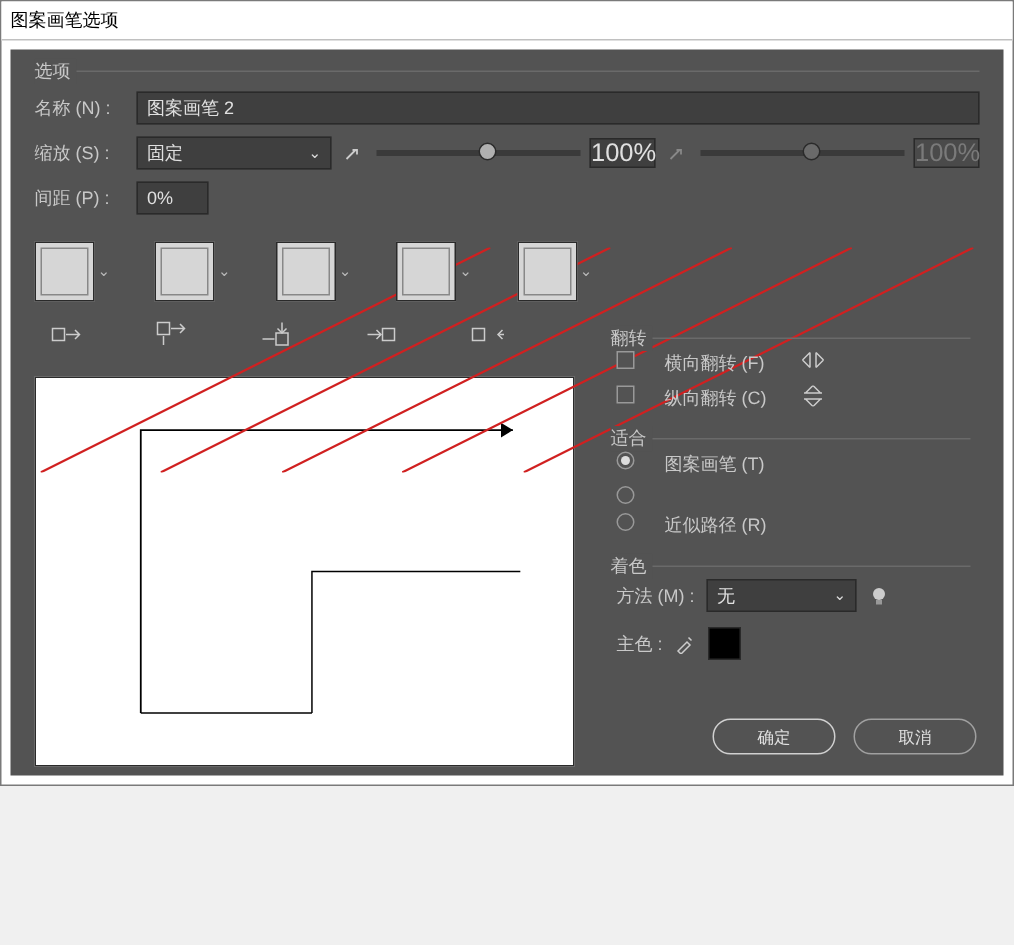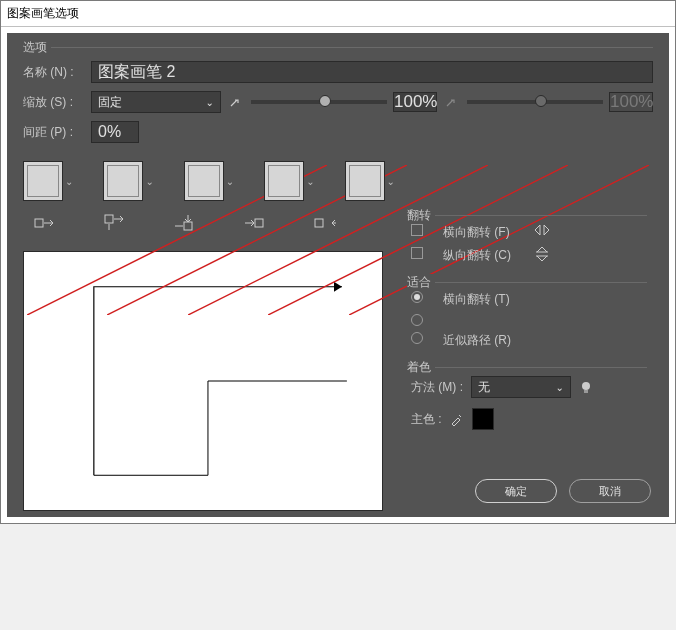--- a/index.html
+++ b/index.html
@@ -9,21 +9,21 @@
 .dialog { margin: 6px; height: calc(100% - 38px); background: #535353; padding: 14px 16px; color: #c8c8c8; font-size: 12px; position: relative; }
 
 
 .fieldset { border: none; position: relative; margin-bottom: 18px; }
 .fs-label { position: absolute; top: -8px; left: 0; font-size: 12px; color: #c8c8c8; background: #535353; padding-right: 4px; }
 .fs-line { position: absolute; top: 0; left: 0; right: 0; height: 1px; background: #6a6a6a; }
 .fs-body { padding-top: 14px; }
 
 .row { display: flex; align-items: center; margin-bottom: 8px; gap: 8px; }
 .lbl { width: 60px; color: #c8c8c8; }
-.text-input { flex: 1; background: #3f3f3f; border: 1px solid #2a2a2a; color: #e0e0e0; height: 22px; padding: 0 6px; font-size: 16px; }
+.text-input { flex: 1; background: #3f3f3f; border: 1px solid #2a2a2a; color: #e0e0e0; height: 22px; padding: 0 6px; font-size: 12px; }
 .text-input.short { flex: 0 0 48px; width: 48px; }
 .select { width: 130px; background: #3f3f3f; border: 1px solid #2a2a2a; color: #e0e0e0; height: 22px; padding: 0 6px; font-size: 12px; display: flex; align-items: center; justify-content: space-between; }
 .select .chev { font-size: 10px; }
 
 .slider-wrap { display: flex; align-items: center; gap: 6px; flex: 1; }
 .slider { position: relative; height: 4px; background: #3a3a3a; flex: 1; }
 .slider .thumb { position: absolute; width: 12px; height: 12px; border-radius: 50%; background: #b0b0b0; border: 1px solid #2a2a2a; top: -5px; }
 .slider.disabled .thumb { background: #6a6a6a; }
 .pct { width: 44px; text-align: center; background: #3f3f3f; border: 1px solid #2a2a2a; height: 20px; line-height: 18px; color: #e0e0e0; font-size: 17px; }
 .pct.disabled { color: #7a7a7a; background: #4a4a4a; }
@@ -39,21 +39,21 @@
 
 .orient-row { display: flex; gap: 30px; margin-bottom: 16px; padding-left: 2px; }
 .orient-btn { width: 40px; height: 24px; display: flex; align-items: center; justify-content: center; background: transparent; border: 1px solid transparent; }
 .orient-btn svg { stroke: #ccc; fill: none; }
 
 
 .preview { width: 360px; height: 260px; background: #fff; border: 1px solid #2a2a2a; }
 .preview svg { width: 100%; height: 100%; }
 
 
-.right-col { position: absolute; left: 400px; top: 182px; width: 240px; }
+.right-col { position: absolute; left: 400px; top: 192px; width: 240px; }
 .panel { margin-bottom: 18px; }
 .panel .fs-line { position: relative; margin-bottom: 8px; }
 .panel .fs-label { position: absolute; top: -8px; }
 .check-row, .radio-row { display: flex; align-items: flex-start; gap: 20px; margin-bottom: 6px; padding-left: 4px; }
 .checkbox { width: 12px; height: 12px; border: 1px solid #999; background: #535353; }
 .radio { width: 12px; height: 12px; border: 1px solid #999; border-radius: 50%; background: #535353; position: relative; }
 .radio.checked::after { content: ""; position: absolute; inset: 2px; background: #ddd; border-radius: 50%; }
 .flip-icon { margin-left: 4px; }
 
 .color-method { display: flex; align-items: center; gap: 8px; padding-left: 4px; margin-bottom: 10px; }
@@ -226,21 +226,21 @@
             </svg>
         </div>
       </div>
 
       <div class="panel">
         <div class="fs-line">
             <span class="fs-label">适合</span>
           </div>
         <div class="radio-row">
             <span class="radio checked"></span>
-            <span>横向翻转 (T)</span>
+            <span>图案画笔 (T)</span>
           </div>
         <div class="radio-row">
             <span class="radio"></span>
           </div>
         <div class="radio-row">
             <span class="radio"></span>
             <span>近似路径 (R)</span>
           </div>
       </div>
 

